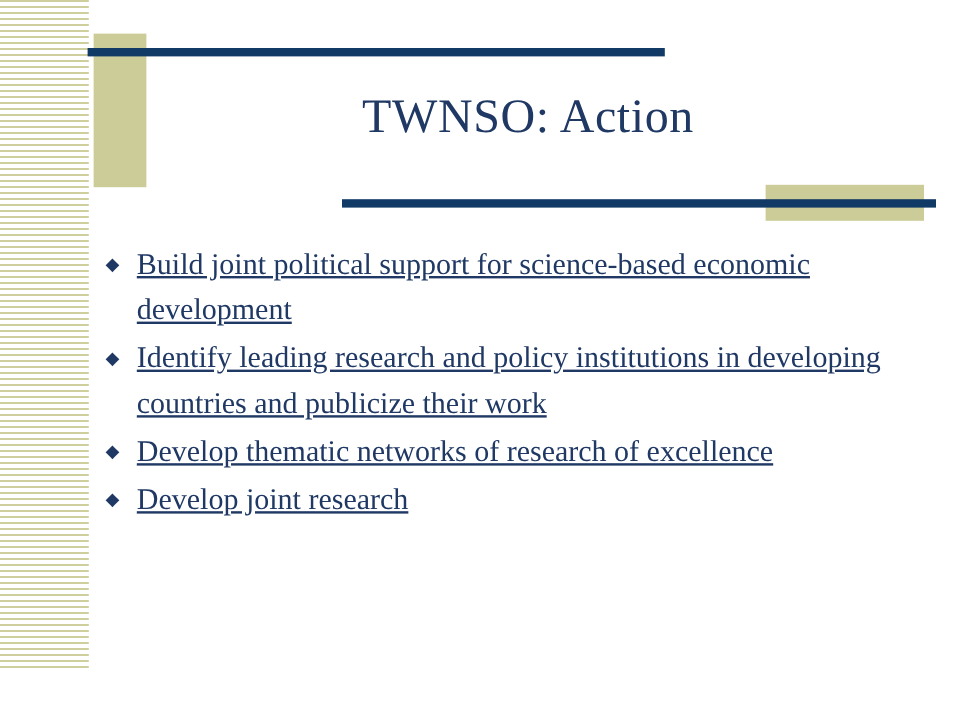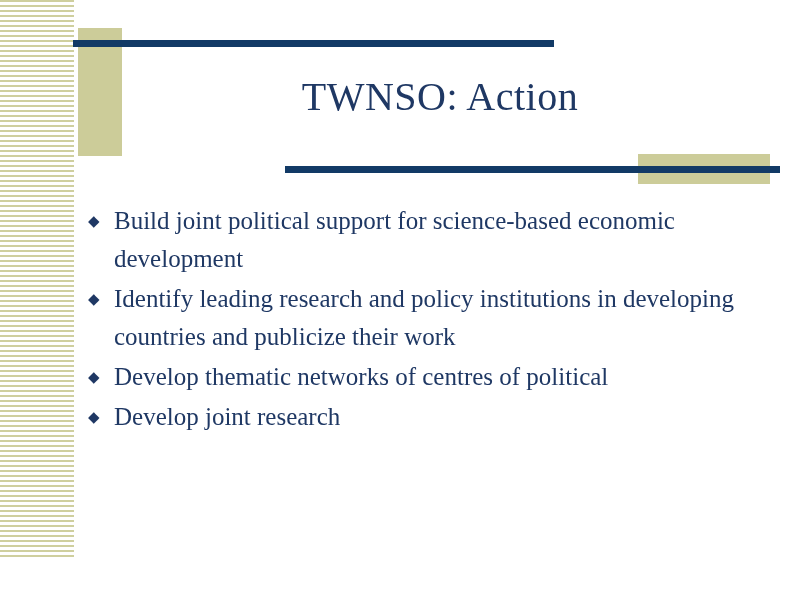--- a/index.html
+++ b/index.html
@@ -102,20 +102,21 @@
   #bullet-list li .bullet-marker {
     position: absolute;
     left: 0;
     top: 0;
     font-size: 15px;
     line-height: 38px;
     color: #1f3864;
   }
   #bullet-list li .bullet-text {
     display: block;
+    text-decoration: underline;
   }
 
   
   #page-number {
     position: absolute;
     left: 8px;
     top: 571px;
     font-family: Liberation Sans, sans-serif;
     font-size: 11px;
     font-weight: bold;
@@ -140,21 +141,21 @@
     <li>
       <span class="bullet-marker">◆</span>
       <span class="bullet-text">Build joint political support for science-based economic development</span>
     </li>
     <li>
       <span class="bullet-marker">◆</span>
       <span class="bullet-text">Identify leading research and policy institutions in developing countries and publicize their work</span>
     </li>
     <li>
       <span class="bullet-marker">◆</span>
-      <span class="bullet-text">Develop thematic networks of centres of political</span>
+      <span class="bullet-text">Develop thematic networks of research of excellence</span>
     </li>
     <li>
       <span class="bullet-marker">◆</span>
       <span class="bullet-text">Develop joint research</span>
     </li>
   </ul>
 
   <div id="page-number">24</div>
 
 </div>

